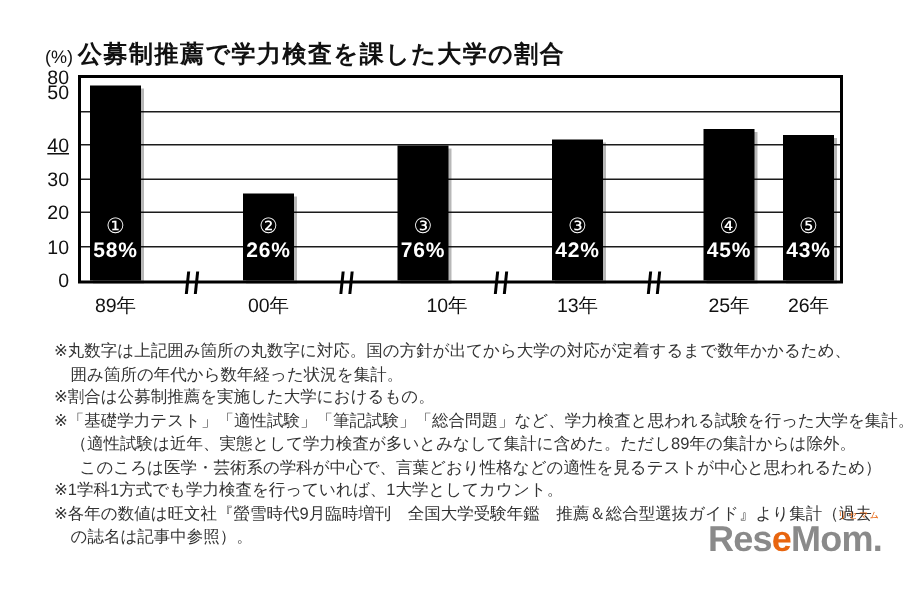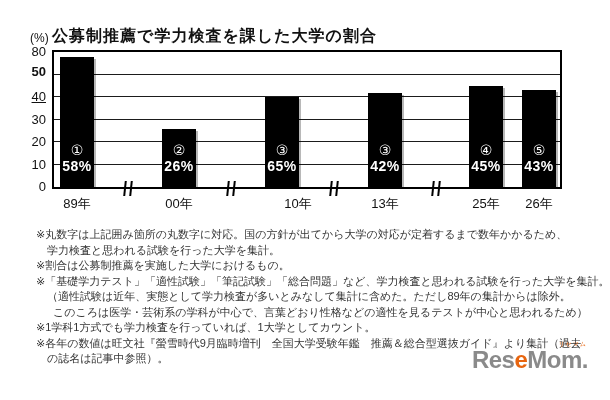--- a/index.html
+++ b/index.html
@@ -76,21 +76,21 @@
       </div>
       <div class="bar" style="left: 108px; width: 34px; height: 58.5px; background: rgb(0, 0, 0);">
         <div class="bar-label" style="color: rgb(255, 255, 255);">
           <div class="bar-mark">②</div>
           <div class="bar-pct">26%</div>
         </div>
       </div>
       <div class="bar" style="left: 211px; width: 34px; height: 90px; background: rgb(0, 0, 0);">
         <div class="bar-label" style="color: rgb(255, 255, 255);">
           <div class="bar-mark">③</div>
-          <div class="bar-pct">65%</div>
+          <div class="bar-pct">76%</div>
         </div>
       </div>
       <div class="bar" style="left: 314px; width: 34px; height: 94.5px; background: rgb(0, 0, 0);">
         <div class="bar-label" style="color: rgb(255, 255, 255);">
           <div class="bar-mark">③</div>
           <div class="bar-pct">42%</div>
         </div>
       </div>
       <div class="bar" style="left: 415px; width: 34px; height: 101.25px; background: rgb(0, 0, 0);">
         <div class="bar-label" style="color: rgb(255, 255, 255);">
@@ -116,39 +116,39 @@
         <i></i>
         <i></i>
       </span>
       <span class="axis-break" style="left: 376px;">
         <i></i>
         <i></i>
       </span>
     </div>
   <div class="footnotes">
       <div class="fn-line">※丸数字は上記囲み箇所の丸数字に対応。国の方針が出てから大学の対応が定着するまで数年かかるため、</div>
-      <div class="fn-line ind1">学力検査と思われる試験を行った大学を集計。</div>
+      <div class="fn-line ind1">囲み箇所の年代から数年経った状況を集計。</div>
       <div class="fn-line">※割合は公募制推薦を実施した大学におけるもの。</div>
       <div class="fn-line">※「基礎学力テスト」「適性試験」「筆記試験」「総合問題」など、学力検査と思われる試験を行った大学を集計。</div>
       <div class="fn-line ind1">（適性試験は近年、実態として学力検査が多いとみなして集計に含めた。ただし89年の集計からは除外。</div>
       <div class="fn-line ind2">このころは医学・芸術系の学科が中心で、言葉どおり性格などの適性を見るテストが中心と思われるため）</div>
       <div class="fn-line">※1学科1方式でも学力検査を行っていれば、1大学としてカウント。</div>
       <div class="fn-line">※各年の数値は旺文社『螢雪時代9月臨時増刊　全国大学受験年鑑　推薦＆総合型選抜ガイド』より集計（過去</div>
       <div class="fn-line ind1">の誌名は記事中参照）。</div>
     </div>
   <div class="logo">
     <span><span style="color: rgb(138, 138, 138);">Res</span><span style="color: rgb(232, 101, 15);">e</span><span style="color: rgb(138, 138, 138);">Mom.</span></span>
     <span class="logo-ruby" style="color: rgb(232, 101, 15);">リセマム</span>
   </div>
 <div class="year-label" style="left: 47px;">89年</div>
     <div class="year-label" style="left: 149px;">00年</div>
     <div class="year-label" style="left: 268px;">10年</div>
     <div class="year-label" style="left: 355px;">13年</div>
     <div class="year-label" style="left: 456px;">25年</div>
     <div class="year-label" style="left: 509px;">26年</div>
     <div class="ytick" style="top: 44px;">80</div>
-    <div class="ytick" style="top: 64px; font-weight: bold;">50</div>
+    <div class="ytick" style="top: 54px;">50</div>
     <div class="ytick" style="top: 89px; text-decoration: underline;">40</div>
     <div class="ytick" style="top: 111.5px;">30</div>
     <div class="ytick" style="top: 134px;">20</div>
     <div class="ytick" style="top: 156.5px;">10</div>
     <div class="ytick" style="top: 179px;">0</div>
   </div>
 
 </body></html>

